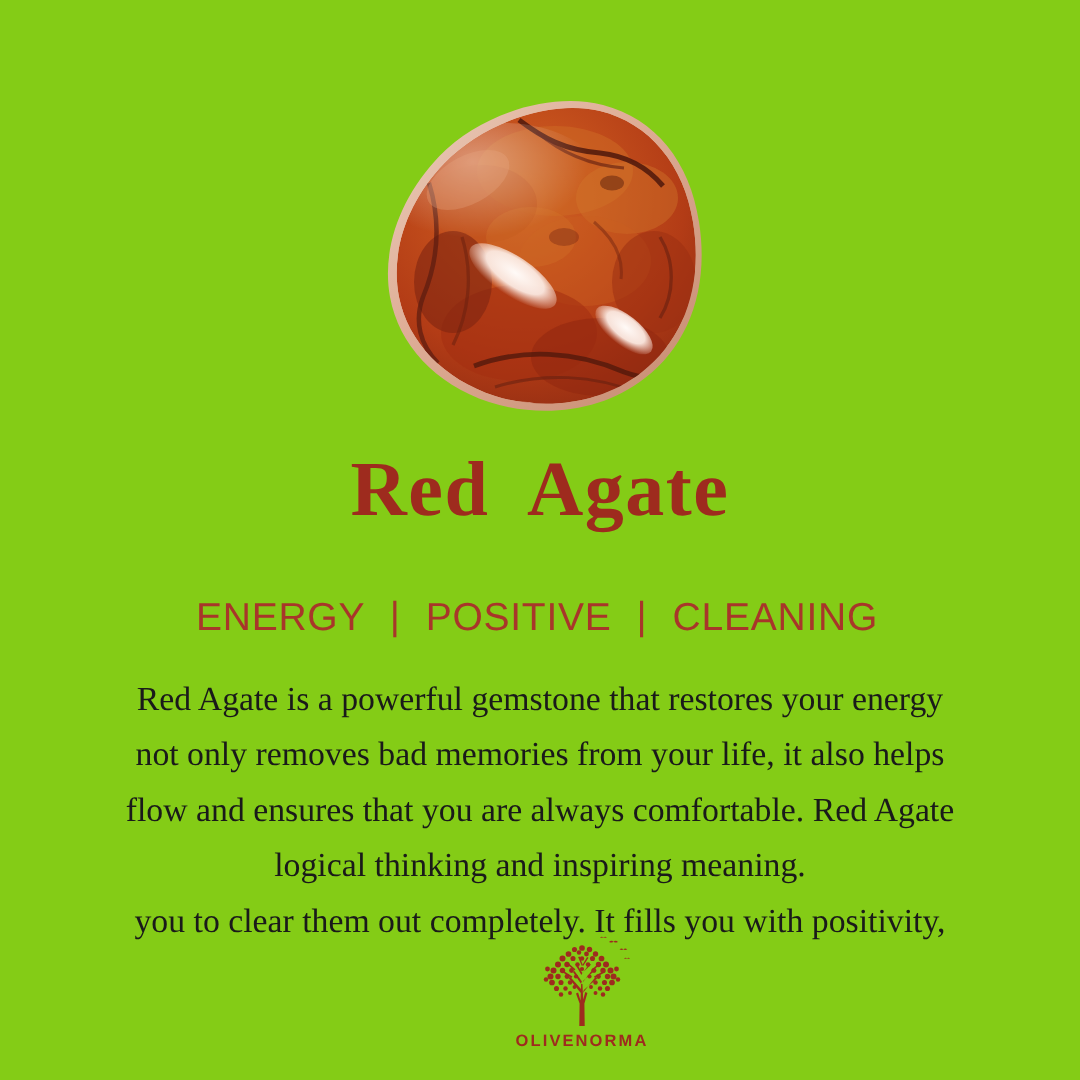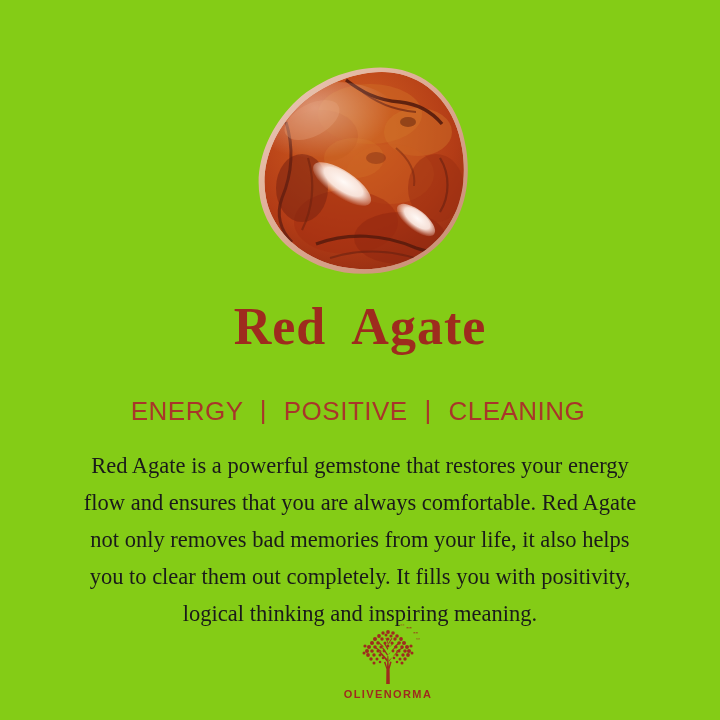--- a/index.html
+++ b/index.html
@@ -203,24 +203,24 @@
   <div class="keywords">
     <span class="kw">ENERGY</span>
     <span class="sep">|</span>
     <span class="kw">POSITIVE</span>
     <span class="sep">|</span>
     <span class="kw">CLEANING</span>
   </div>
 
   <div class="description">
     <span class="line">Red Agate is a powerful gemstone that restores your energy</span>
+    <span class="line">not only removes bad memories from your life, it also helps</span>
     <span class="line">flow and ensures that you are always comfortable. Red Agate</span>
-    <span class="line">not only removes bad memories from your life, it also helps</span>
+    <span class="line">logical thinking and inspiring meaning.</span>
     <span class="line">you to clear them out completely. It fills you with positivity,</span>
-    <span class="line">logical thinking and inspiring meaning.</span>
   </div>
 
   <div class="brand">
     <svg class="brand-mark" viewBox="0 0 72 64">
       <g fill="#9e2b1e">
 
         <path d="M34.2 62 L37.8 62 L37.6 47 L39.6 40 L38.2 39.4 L36.8 44.4
                  L36.3 34 L35.4 34 L35.0 45 L33.4 39.6 L32.0 40.3 L34.4 47 Z"></path>
 
         <path d="M35.2 40 L27 30 L28.1 29.2 L35.6 37.6 Z"></path>

